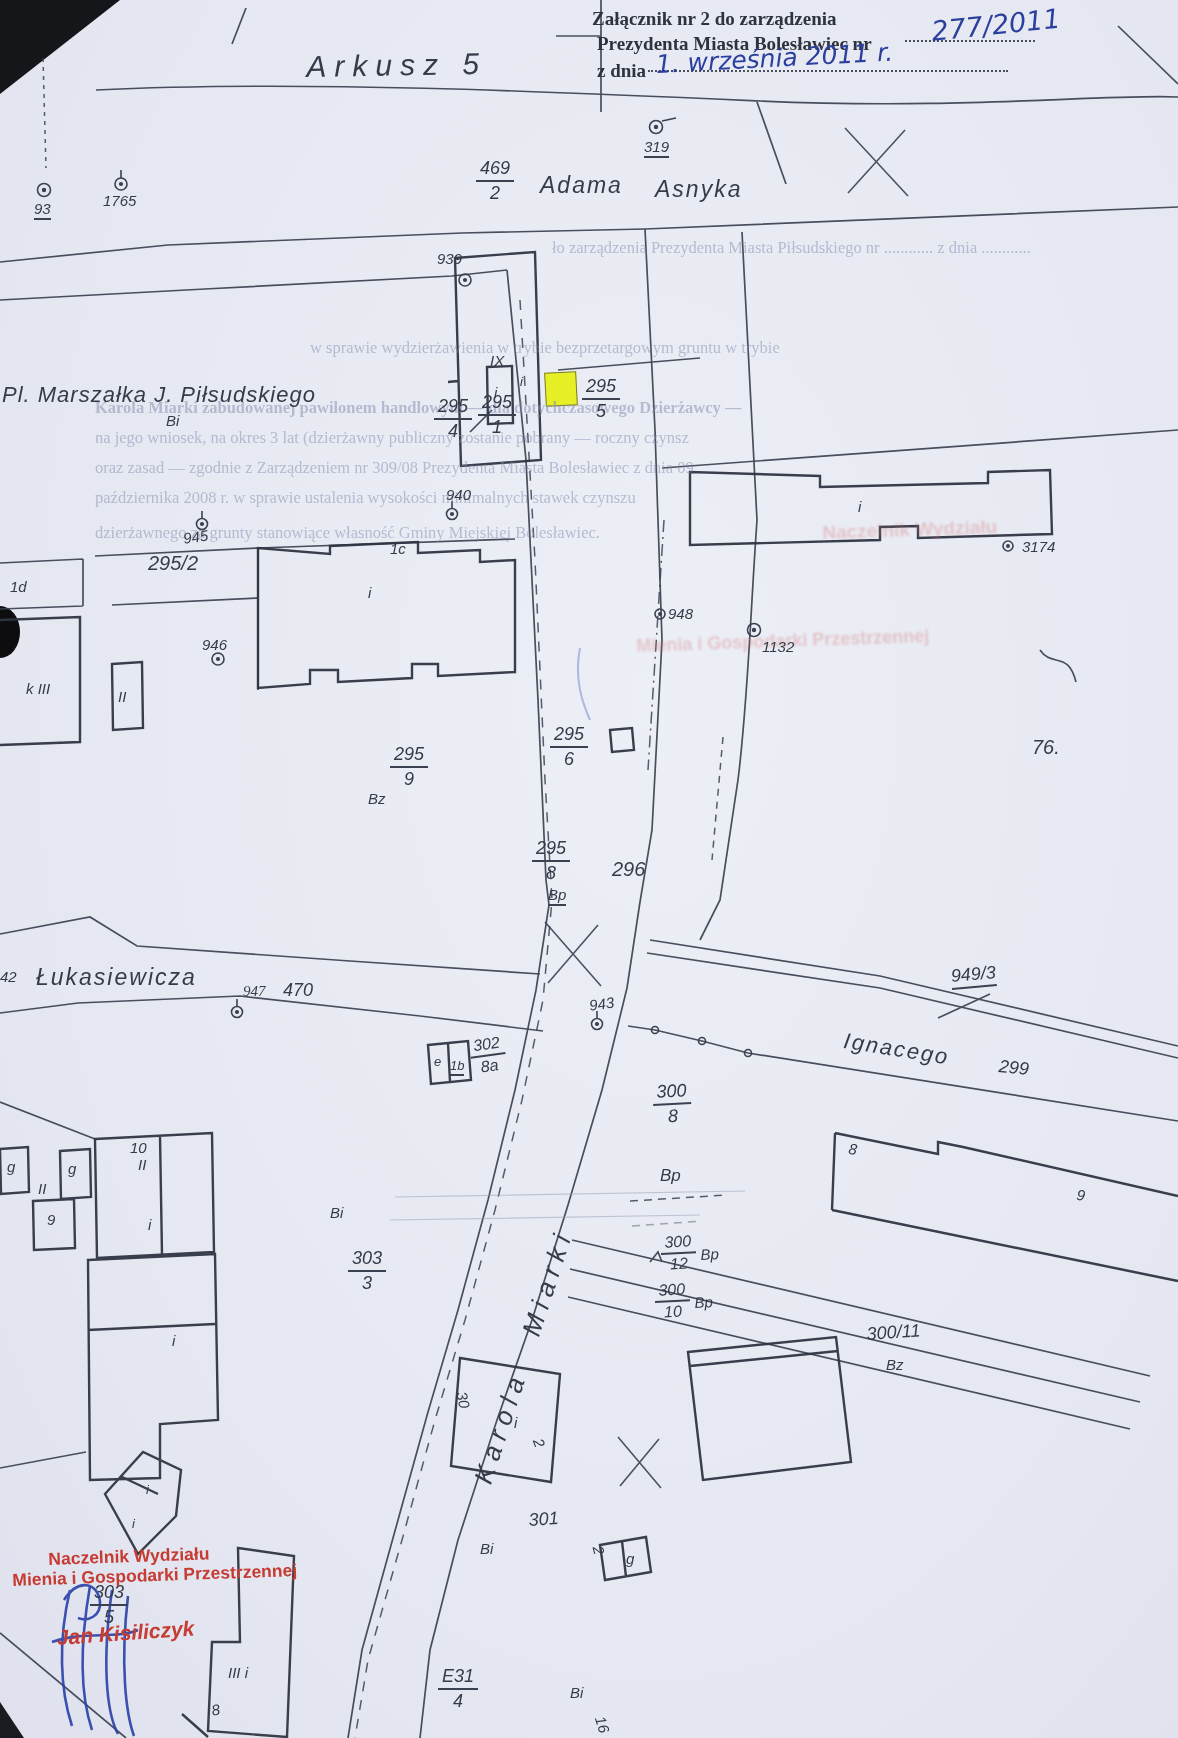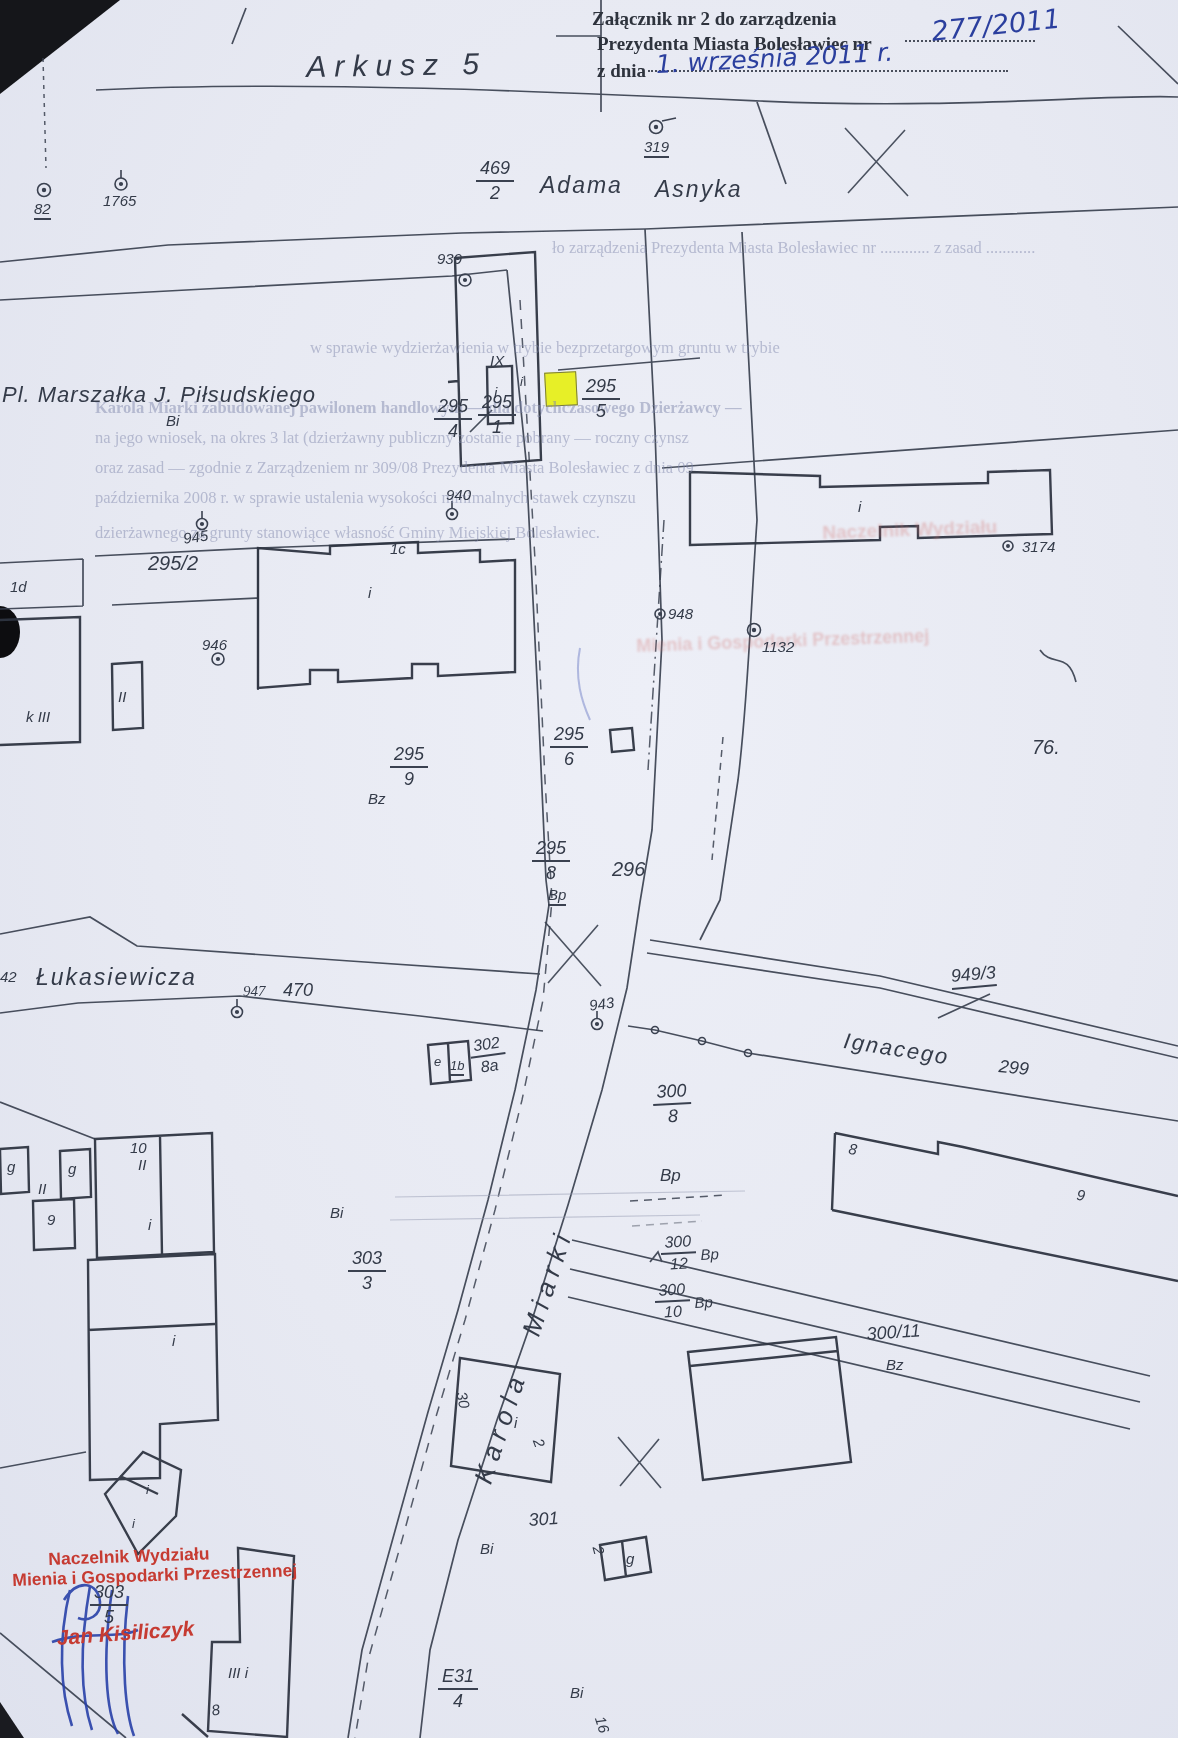--- a/index.html
+++ b/index.html
@@ -179,38 +179,38 @@
 
   <div class="serif" style="left:592px;top:8px;">Załącznik nr 2 do zarządzenia</div>
   <div class="serif" style="left:597px;top:33px;">Prezydenta Miasta Bolesławiec nr</div>
   <div class="serif" style="left:597px;top:60px;">z dnia</div>
   <div class="hand rot" style="left:930px;top:16px;font-size:27px;transform:rotate(-6deg);">277/2011</div>
   <div class="hand rot" style="left:655px;top:50px;transform:rotate(-3deg);">1. września 2011 r.</div>
   <div class="dotted" style="left:905px;top:40px;width:130px;"></div>
   <div class="dotted" style="left:648px;top:70px;width:360px;"></div>
   <div class="lbl rot" style="left:306px;top:50px;font-size:30px;letter-spacing:8px;transform:rotate(-1deg);">Arkusz 5</div>
 
-  <div class="ghost" style="left:552px;top:238px;">ło zarządzenia Prezydenta Miasta Bolesławiec nr ............  z zasad ............</div>
+  <div class="ghost" style="left:552px;top:238px;">ło zarządzenia Prezydenta Miasta Piłsudskiego nr ............  z dnia ............</div>
   <div class="ghost" style="left:310px;top:338px;">w sprawie wydzierżawienia w trybie bezprzetargowym  gruntu w trybie</div>
   <div class="ghost" style="left:95px;top:398px;font-weight:bold;">Karola Miarki zabudowanej pawilonem handlowym  —  dla dotychczasowego Dzierżawcy —</div>
   <div class="ghost" style="left:95px;top:428px;">na jego wniosek,  na okres 3 lat  (dzierżawny  publiczny  zostanie pobrany  —  roczny czynsz</div>
   <div class="ghost" style="left:95px;top:458px;">oraz zasad —  zgodnie z Zarządzeniem nr 309/08 Prezydenta Miasta Bolesławiec z dnia 09</div>
   <div class="ghost" style="left:95px;top:488px;">października 2008 r.  w sprawie ustalenia wysokości minimalnych stawek czynszu</div>
   <div class="ghost" style="left:95px;top:523px;">dzierżawnego za grunty stanowiące własność Gminy Miejskiej Bolesławiec.</div>
   <div class="ghost-red rot" style="left:822px;top:522px;transform:rotate(-2deg);">Naczelnik Wydziału</div>
   <div class="ghost-red rot" style="left:636px;top:636px;font-size:18px;transform:rotate(-2deg);">Mienia i Gospodarki Przestrzennej</div>
 
   <div class="lbl lg" style="left:540px;top:172px;">Adama</div>
   <div class="lbl lg" style="left:655px;top:176px;">Asnyka</div>
   <div class="lbl" style="left:2px;top:382px;font-size:22px;letter-spacing:1px;">Pl. Marszałka J. Piłsudskiego</div>
   <div class="lbl" style="left:36px;top:964px;font-size:23px;letter-spacing:2px;">Łukasiewicza</div>
   <div class="lbl rot" style="left:846px;top:1028px;font-size:22px;letter-spacing:2px;transform:rotate(9deg);">Ignacego</div>
   <div class="lbl rot" style="left:468px;top:1478px;font-size:26px;letter-spacing:7px;word-spacing:24px;transform:rotate(-72deg);">Karola  Miarki</div>
 
-  <div class="lbl sm u" style="left:34px;top:200px;">82</div>
+  <div class="lbl sm u" style="left:34px;top:200px;">93</div>
   <div class="lbl sm" style="left:103px;top:192px;">1765</div>
   <div class="lbl sm u" style="left:644px;top:138px;">319</div>
   <div class="lbl sm" style="left:437px;top:250px;">939</div>
   <div class="lbl sm" style="left:446px;top:486px;">940</div>
   <div class="lbl sm rot" style="left:182px;top:530px;transform:rotate(-8deg);">945</div>
   <div class="lbl sm" style="left:202px;top:636px;">946</div>
   <div class="lbl sm" style="left:668px;top:605px;">948</div>
   <div class="lbl sm" style="left:762px;top:638px;">1132</div>
   <div class="lbl sm" style="left:1022px;top:538px;">3174</div>
   <div class="lbl sm" style="left:243px;top:983px;font-family:Liberation Serif, serif;">947</div>
@@ -290,21 +290,21 @@
   <div class="lbl sm" style="left:570px;top:1684px;">Bi</div>
   <div class="lbl sm" style="left:480px;top:1540px;">Bi</div>
   <div class="lbl sm" style="left:368px;top:790px;">Bz</div>
   <div class="lbl sm" style="left:886px;top:1356px;">Bz</div>
   <div class="lbl sm u" style="left:548px;top:886px;">Bp</div>
   <div class="lbl sm" style="left:660px;top:1166px;font-size:17px;">Bp</div>
   <div class="lbl sm rot" style="left:700px;top:1246px;transform:rotate(-3deg);">Bp</div>
   <div class="lbl sm rot" style="left:694px;top:1294px;transform:rotate(-3deg);">Bp</div>
 
   <div class="lbl sm" style="left:10px;top:578px;">1d</div>
-  <div class="lbl sm" style="left:26px;top:680px;margin-top:28px;">k III</div>
+  <div class="lbl sm" style="left:26px;top:680px;">k III</div>
   <div class="lbl sm" style="left:118px;top:688px;">II</div>
   <div class="lbl sm" style="left:390px;top:540px;">1c</div>
   <div class="lbl sm" style="left:368px;top:584px;">i</div>
   <div class="lbl sm" style="left:494px;top:384px;">i</div>
   <div class="lbl sm" style="left:490px;top:352px;">IX</div>
   <div class="lbl xs" style="left:520px;top:374px;">i</div>
   <div class="lbl sm" style="left:858px;top:498px;">i</div>
   <div class="lbl sm rot" style="left:850px;top:1140px;transform:rotate(8deg);">8</div>
   <div class="lbl sm rot" style="left:1078px;top:1186px;transform:rotate(8deg);">9</div>
   <div class="lbl sm" style="left:514px;top:1414px;">i</div>

